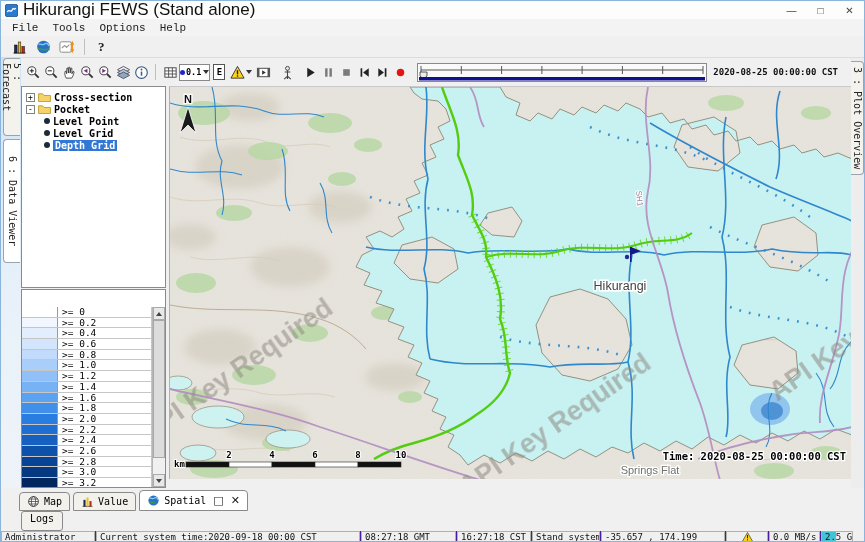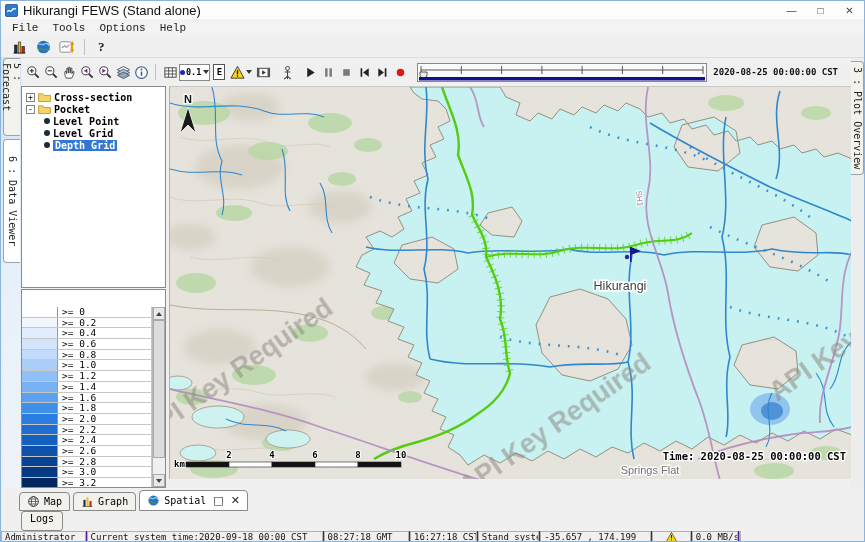--- a/index.html
+++ b/index.html
@@ -4,21 +4,21 @@
 <style>
   * { margin:0; padding:0; box-sizing:border-box; }
   body { background:#555; font-family:"Liberation Sans",sans-serif; }
   .app { position:relative; width:865px; height:542px; background:#f0f0f0;
          border:1px solid #8ab4dc; overflow:hidden; }
 
   
   .titlebar { position:absolute; left:0; top:0; width:863px; height:18px; background:#fdfdfd;
               display:flex; align-items:center; padding-left:4px; }
   .titlebar .ticon16 { width:13px; height:13px; margin-right:5px; }
-  .title-text { font-size:13px; color:#111; }
+  .title-text { font-size:17px; color:#111; }
   .wctrls { margin-left:auto; display:flex; height:100%; }
   .wbtn { width:29px; height:100%; display:flex; align-items:center; justify-content:center;
           font-size:10px; color:#444; }
 
   
   .menubar { position:absolute; left:0; top:18px; width:863px; height:17px; background:#f3f3f3;
              display:flex; align-items:center; padding-left:4px; }
   .menu-item { font-size:11px; color:#222; padding:0 7px;font-family:Liberation Mono, monospace; }
 
   
@@ -107,21 +107,21 @@
   .btab svg { width:13px; height:13px; }
   .btab.active { background:#fff; height:21px; }
   .btab .mini { font:bold 11px "DejaVu Sans",sans-serif; color:#222; margin-left:3px; }
 
   .logsrow { position:absolute; left:0; top:510px; width:863px; height:20px; display:flex;
              padding-left:20px; }
   .logsbtn { border:1px solid #8a8a8a; border-radius:3px; background:#f2f1ec; padding:1px 8px;
              font:10px "DejaVu Sans Mono",monospace; }
 
   
-  .statusbar { position:absolute; left:0; top:530px; width:740px; height:11px; display:flex; gap:1px;
+  .statusbar { position:absolute; left:0; top:530px; width:852px; height:11px; display:flex; gap:1px;
                background:#4c1d95; font:9px "DejaVu Sans Mono",monospace; color:#111; }
   .scell { border:1px solid #b0b0b0; background:#f0f0f0; display:flex; align-items:center;
            padding:0 3px; white-space:nowrap; overflow:hidden; }
   .c-user { width:94px; } .c-sys { width:264px; } .c-gmt { width:95px; } .c-loc { width:74px; }
   .c-mode { width:68px; } .c-coord { width:124px; } .c-warn { width:42px; justify-content:center; }
   .c-rate { width:51px; } .c-mem { flex:1; position:relative; padding:0; }
   .memfill { position:absolute; left:0; top:0; bottom:0; width:45%; background:#45c3d6; }
   .memtext { position:relative; padding-left:3px; }
 </style>
 </head>
@@ -617,21 +617,21 @@
       </svg>
       <span>Map</span>
     </span>
     <span class="btab">
       <svg viewBox="0 0 16 16">
         <path d="M2 14 H14" stroke="#333"></path>
         <rect x="3" y="6" width="2.6" height="8" fill="#1a2a5a"></rect>
         <rect x="6.7" y="3" width="2.6" height="11" fill="#f0c020"></rect>
         <rect x="10.4" y="7.5" width="2.6" height="6.5" fill="#c02818"></rect>
       </svg>
-      <span>Graph</span>
+      <span>Value</span>
     </span>
     <span class="btab active">
       <svg viewBox="0 0 16 16">
         <circle cx="8" cy="8" r="6.3" fill="#2a70c8"></circle>
         <path d="M3 5.5 C5 4 7 7 9 5 C11 3.5 12.5 5 13.5 7" stroke="#7fd0f0" stroke-width="1.4" fill="none"></path>
         <path d="M2.5 10 C5 9 8 12 11 10.5" stroke="#3a9a50" stroke-width="1.6" fill="none"></path>
       </svg>
       <span>Spatial</span>
       <span class="mini">□</span>
       <span class="mini">✕</span>

